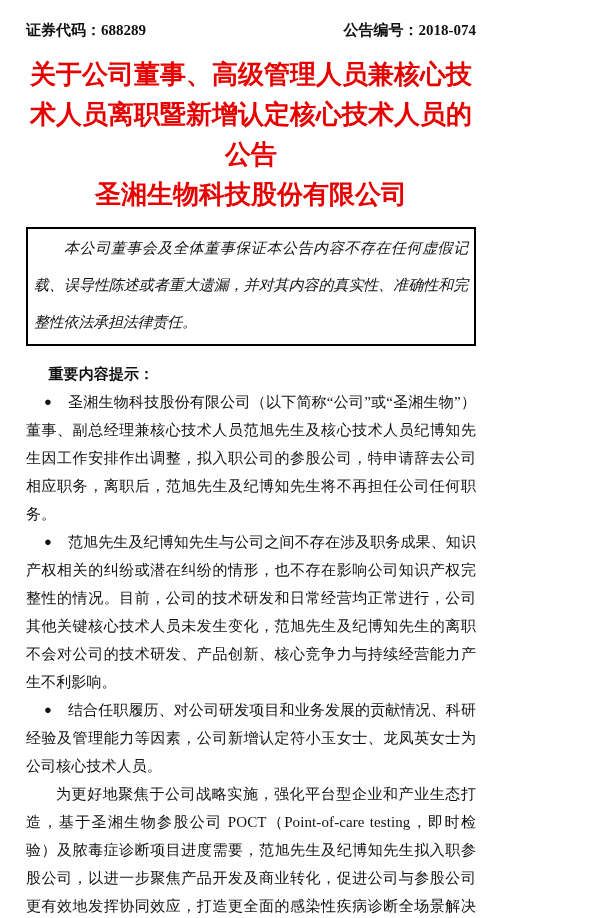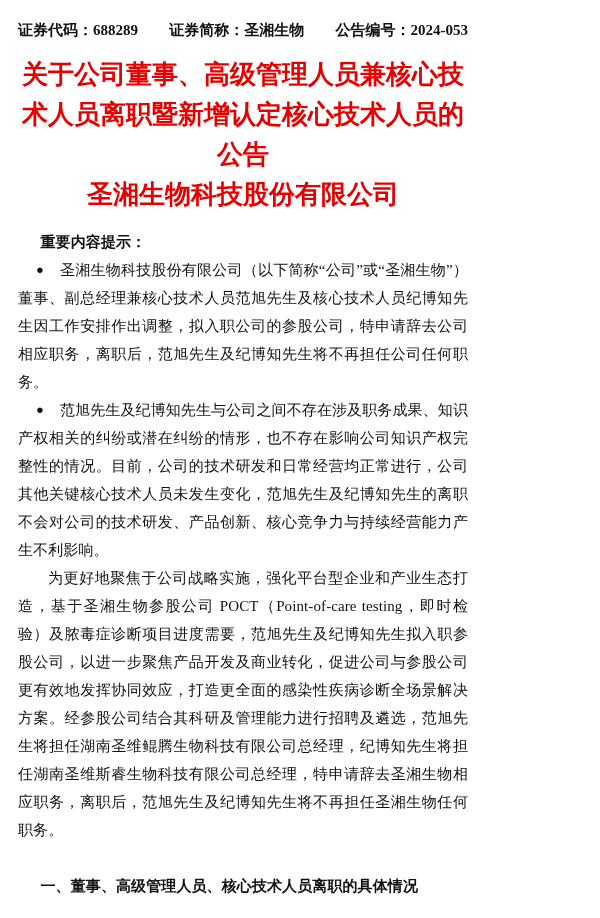--- a/index.html
+++ b/index.html
@@ -6,20 +6,21 @@
   .page {
     position: relative;
     width: 488px;
     height: 918px;
     box-sizing: border-box;
     padding: 20px 20px 0 18px;
     background: #ffffff;
     color: #111111;
     font-family: "Liberation Serif", "DejaVu Serif", serif;
     overflow: hidden;
+    margin-left: 8px;
   }
   .doc-header {
     display: flex;
     justify-content: space-between;
     align-items: baseline;
     font-weight: bold;
     font-size: 15px;
     line-height: 20px;
   }
   .doc-title {
@@ -71,34 +72,37 @@
   }
   .para { text-indent: 2em; }
 </style>
 </head>
 <body>
 
 <div class="page">
 
   <div class="doc-header">
     <span>证券代码：688289</span>
-    <span>证券简称：圣湘生物</span>
-    <span>公告编号：2024-053</span>
+    <span>公告编号：2018-074</span>
   </div>
 
   <div class="doc-title">
     <div>关于公司董事、高级管理人员兼核心技术人员离职暨新增认定核心技术人员的公告</div>
     <div>圣湘生物科技股份有限公司</div>
   </div>
 
+  <div class="disclaimer-box">
+    <p class="disclaimer-text">本公司董事会及全体董事保证本公告内容不存在任何虚假记载、误导性陈述或者重大遗漏，并对其内容的真实性、准确性和完整性依法承担法律责任。</p>
+  </div>
 
   <p class="body-text hints-label">重要内容提示：</p>
 
   <p class="body-text bullet"><span class="marker">●</span><span>圣湘生物科技股份有限公司（以下简称“公司”或“圣湘生物”）董事、副总经理兼核心技术人员范旭先生及核心技术人员纪博知先生因工作安排作出调整，拟入职公司的参股公司，特申请辞去公司相应职务，离职后，范旭先生及纪博知先生将不再担任公司任何职务。</span></p>
 
   <p class="body-text bullet"><span class="marker">●</span><span>范旭先生及纪博知先生与公司之间不存在涉及职务成果、知识产权相关的纠纷或潜在纠纷的情形，也不存在影响公司知识产权完整性的情况。目前，公司的技术研发和日常经营均正常进行，公司其他关键核心技术人员未发生变化，范旭先生及纪博知先生的离职不会对公司的技术研发、产品创新、核心竞争力与持续经营能力产生不利影响。</span></p>
 
+  <p class="body-text bullet"><span class="marker">●</span><span>结合任职履历、对公司研发项目和业务发展的贡献情况、科研经验及管理能力等因素，公司新增认定符小玉女士、龙凤英女士为公司核心技术人员。</span></p>
 
   <p class="body-text para">为更好地聚焦于公司战略实施，强化平台型企业和产业生态打造，基于圣湘生物参股公司 POCT（Point-of-care testing，即时检验）及脓毒症诊断项目进度需要，范旭先生及纪博知先生拟入职参股公司，以进一步聚焦产品开发及商业转化，促进公司与参股公司更有效地发挥协同效应，打造更全面的感染性疾病诊断全场景解决方案。经参股公司结合其科研及管理能力进行招聘及遴选，范旭先生将担任湖南圣维鲲腾生物科技有限公司总经理，纪博知先生将担任湖南圣维斯睿生物科技有限公司总经理，特申请辞去圣湘生物相应职务，离职后，范旭先生及纪博知先生将不再担任圣湘生物任何职务。</p>
 
   <p class="body-text section-heading">一、董事、高级管理人员、核心技术人员离职的具体情况</p>
 
 </div>
 
 </body></html>

